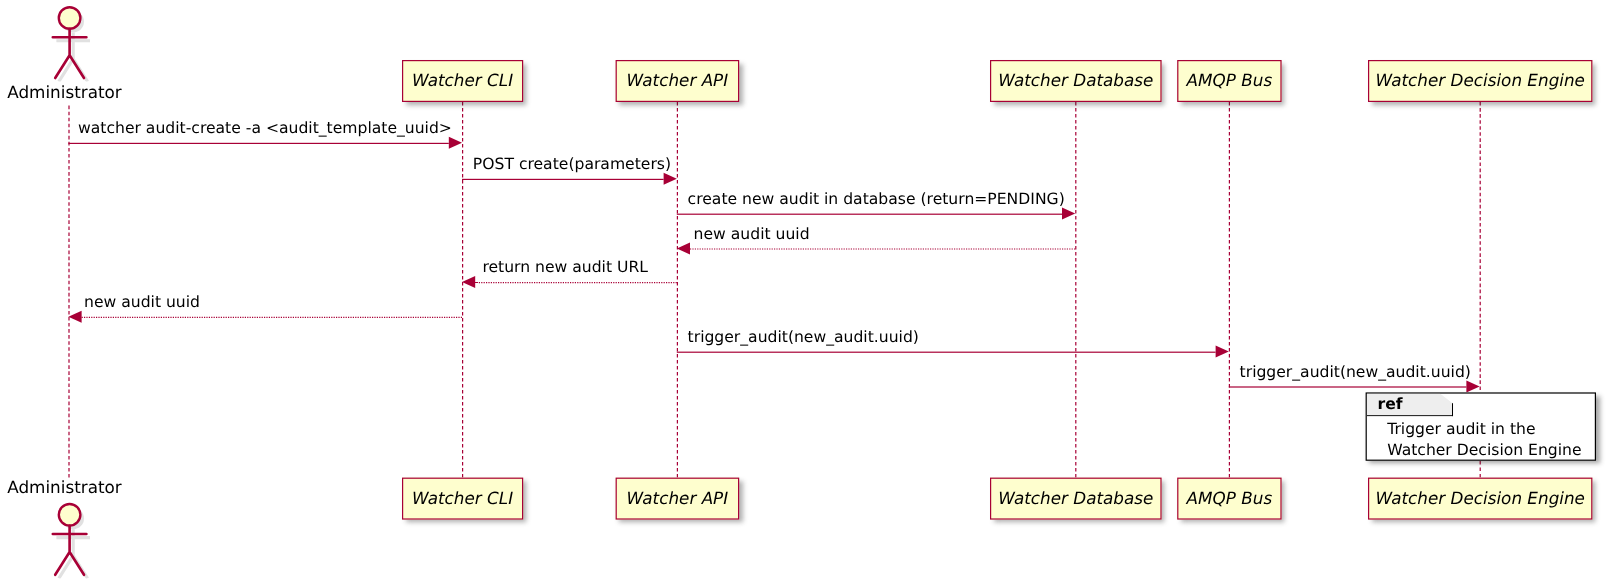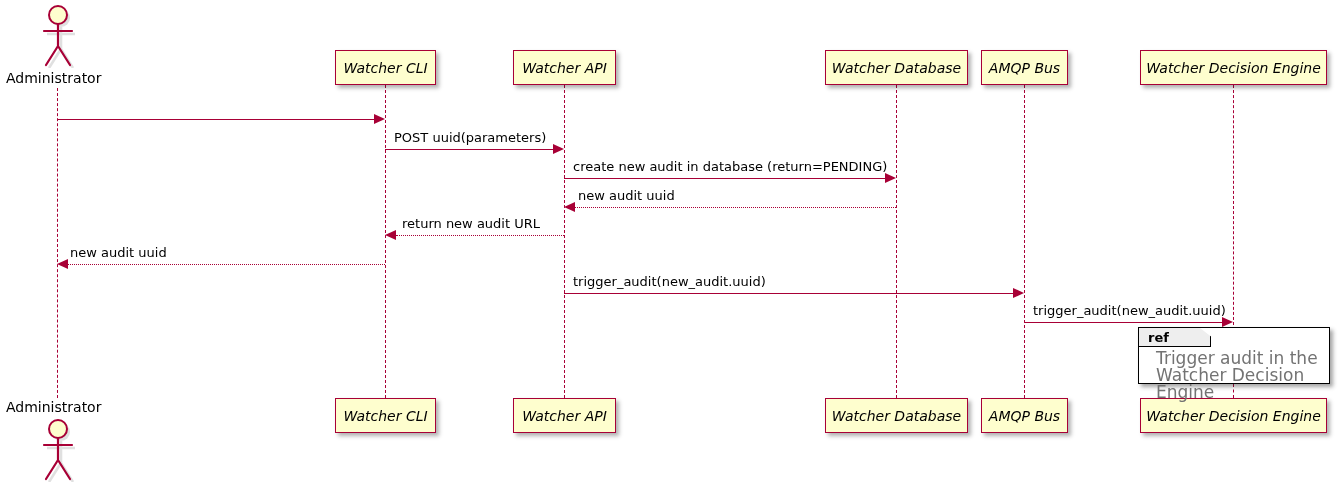--- a/index.html
+++ b/index.html
@@ -98,22 +98,22 @@
     font-weight: bold;
     color: #000000;
     display: flex;
     align-items: center;
     padding-left: 9px;
     line-height: 1;
     clip-path: polygon(0 0, calc(100% - 11px) 0, 100% 45%, 100% 100%, 0 100%);
   }
   .ref-text {
     position: absolute;
-    font-size: 17px;
-    color: #737373;
+    font-size: 13px;
+    color: #000000;
     line-height: 17px;
     white-space: pre-line;
   }
 </style>
 </head>
 <body>
 
 <div id="diagram">
 
   <div class="lifeline" style="left:57px; top:88px; height:310px;"></div>
@@ -157,24 +157,25 @@
   <div class="participant" style="left:825px; top:50px; width:143px; height:35px;">Watcher Database</div>
   <div class="participant" style="left:981px; top:50px; width:87px; height:35px;">AMQP Bus</div>
   <div class="participant" style="left:1140px; top:50px; width:187px; height:35px;">Watcher Decision Engine</div>
 
   <div class="participant" style="left:335px; top:398px; width:101px; height:35px;">Watcher CLI</div>
   <div class="participant" style="left:513px; top:398px; width:103px; height:35px;">Watcher API</div>
   <div class="participant" style="left:825px; top:398px; width:143px; height:35px;">Watcher Database</div>
   <div class="participant" style="left:981px; top:398px; width:87px; height:35px;">AMQP Bus</div>
   <div class="participant" style="left:1140px; top:398px; width:187px; height:35px;">Watcher Decision Engine</div>
 
+  <div class="msg-label" style="left:65px; top:101px;">watcher audit-create -a &lt;audit_template_uuid&gt;</div>
   <div class="msg-line" style="left:57px; top:119px; width:317px;"></div>
   <div class="arrow-head right" style="left:374px; top:114px;"></div>
 
-  <div class="msg-label" style="left:394px; top:131px;">POST uuid(parameters)</div>
+  <div class="msg-label" style="left:394px; top:131px;">POST create(parameters)</div>
   <div class="msg-line" style="left:385px; top:149px; width:168px;"></div>
   <div class="arrow-head right" style="left:553px; top:144px;"></div>
 
   <div class="msg-label" style="left:573px; top:160px;">create new audit in database (return=PENDING)</div>
   <div class="msg-line" style="left:564px; top:178px; width:321px;"></div>
   <div class="arrow-head right" style="left:885px; top:173px;"></div>
 
   <div class="msg-label" style="left:578px; top:189px;">new audit uuid</div>
   <div class="msg-line dotted" style="left:575px; top:207px; width:321px;"></div>
   <div class="arrow-head left" style="left:564px; top:202px;"></div>

